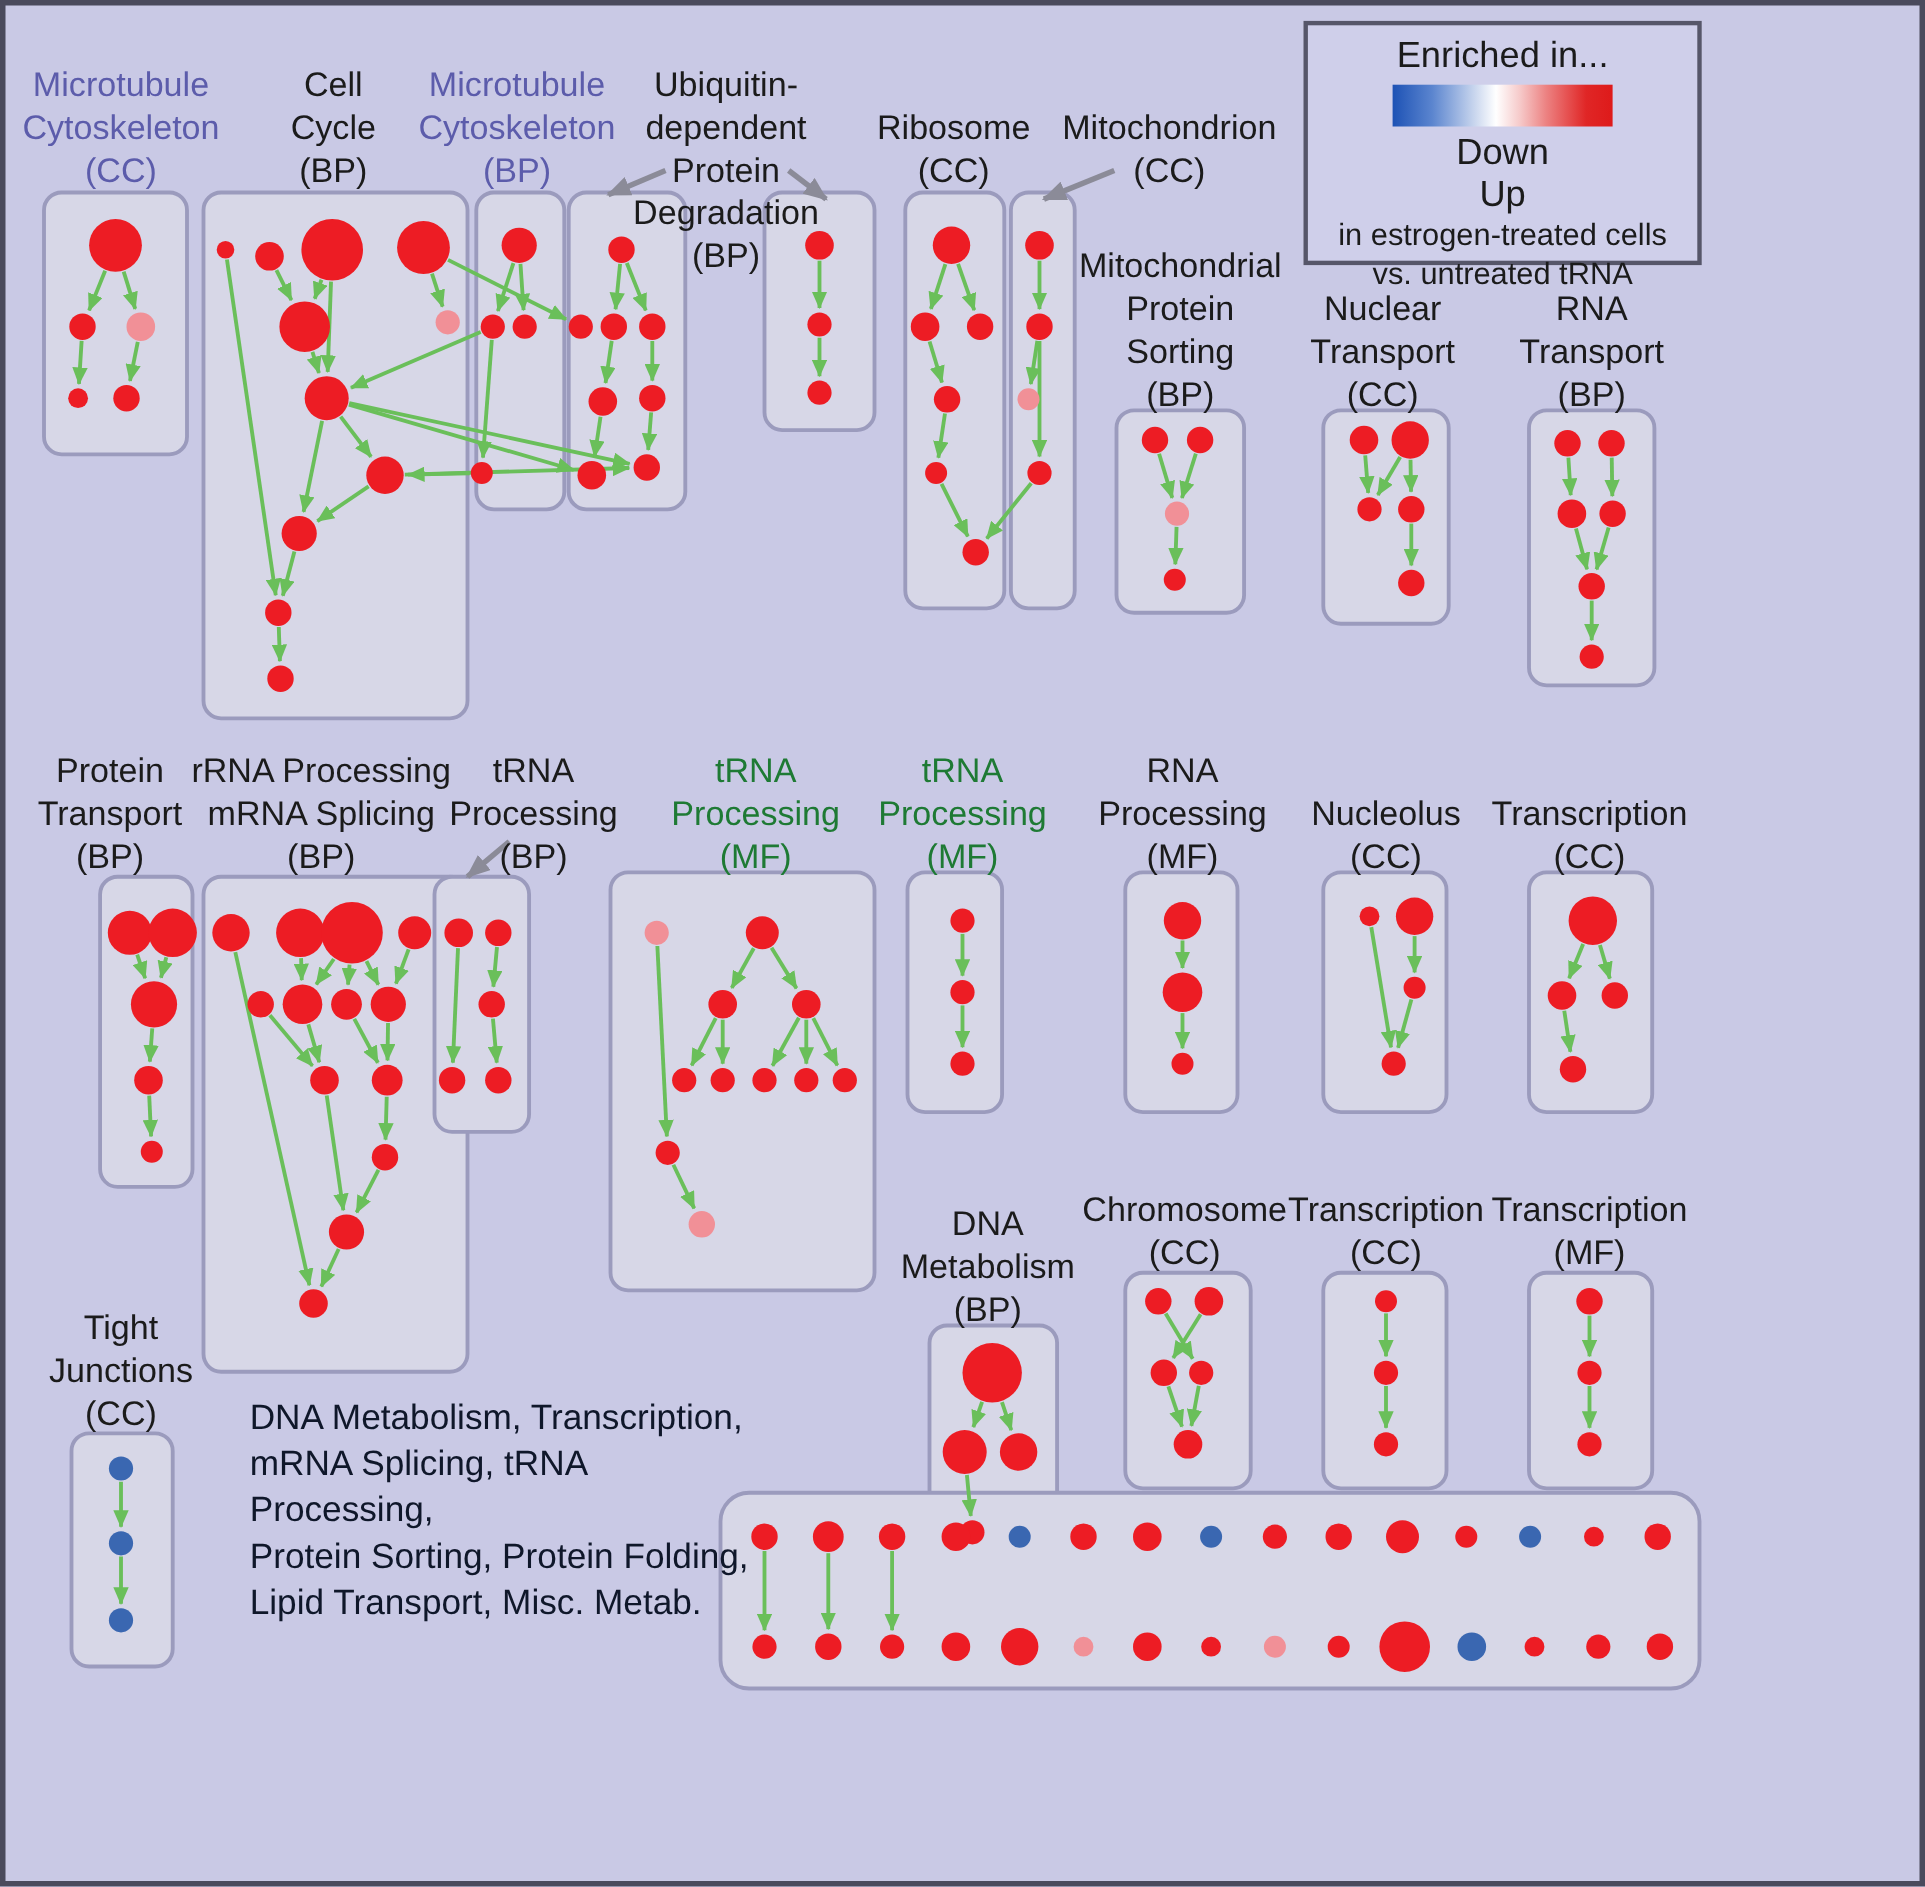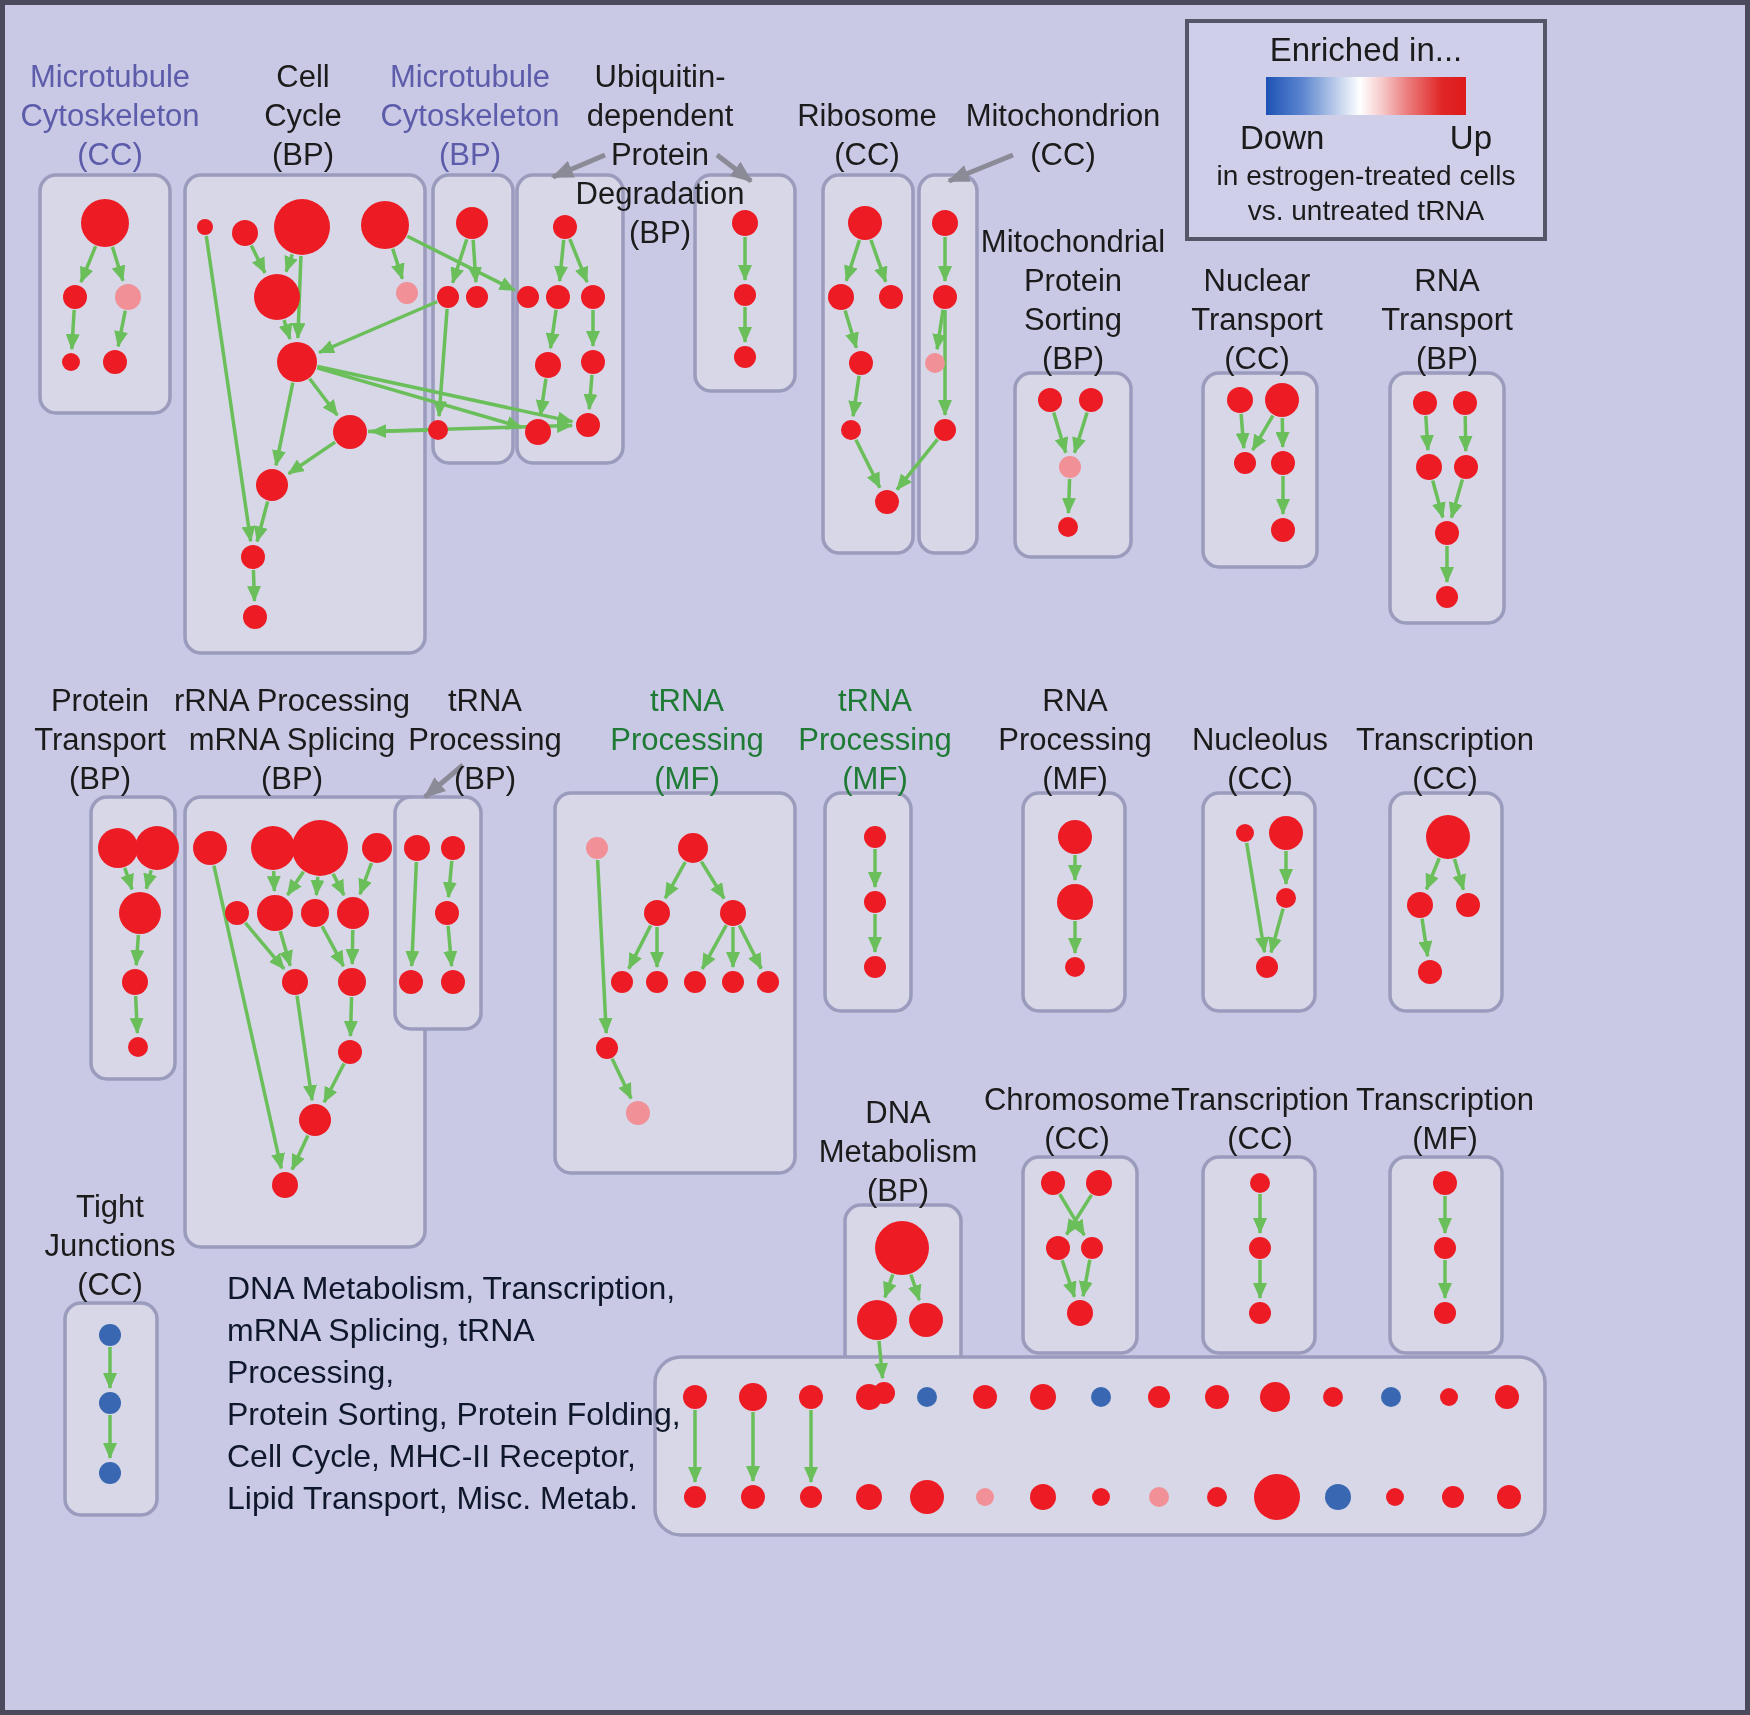--- a/index.html
+++ b/index.html
@@ -16,21 +16,21 @@
   .legend{
     position:absolute;left:1180px;top:14px;width:362px;height:222px;
     background:#cfcfea;border:4px solid #565669;box-sizing:border-box;
     text-align:center;padding-top:8px;color:#1b1b1b;
   }
   .legend-title{font-size:33px;}
   .legend-gradient{
     width:200px;height:38px;margin:8px auto 4px;
     background:linear-gradient(to right,#1d52b5 0%,#5b85cf 18%,#cdd9ef 38%,#ffffff 47%,#f6c9c9 58%,#ec8181 70%,#e02626 88%,#de1a1a 100%);
   }
-  .legend-row{width:252px;margin:0 auto;display:flex;justify-content:space-between;font-size:33px;}
+  .legend-row{width:252px;margin:0 auto;display:flex;justify-content:space-between;font-size:33px;flex-direction:column;}
   .legend-sub{font-size:28px;line-height:33px;margin-top:2px;}
   .misc-text{
     position:absolute;left:222px;top:1262px;width:470px;
     font-size:32px;line-height:42px;color:#0f172a;text-align:left;
   }
 </style>
 </head>
 <body>
 
 <div class="stage">
@@ -365,17 +365,16 @@
       <span>Up</span>
     </div>
     <div class="legend-sub">in estrogen-treated cells</div>
     <div class="legend-sub">vs. untreated tRNA</div>
   </div>
 
   <div class="misc-text" id="misc-text">
       <div>DNA Metabolism, Transcription,</div>
       <div>mRNA Splicing, tRNA Processing,</div>
       <div>Protein Sorting, Protein Folding,</div>
-      <div>Cell Cycle, MHC-II Receptor,</div>
       <div>Lipid Transport, Misc. Metab.</div>
     </div>
 
 </div>
 
 </body></html>

